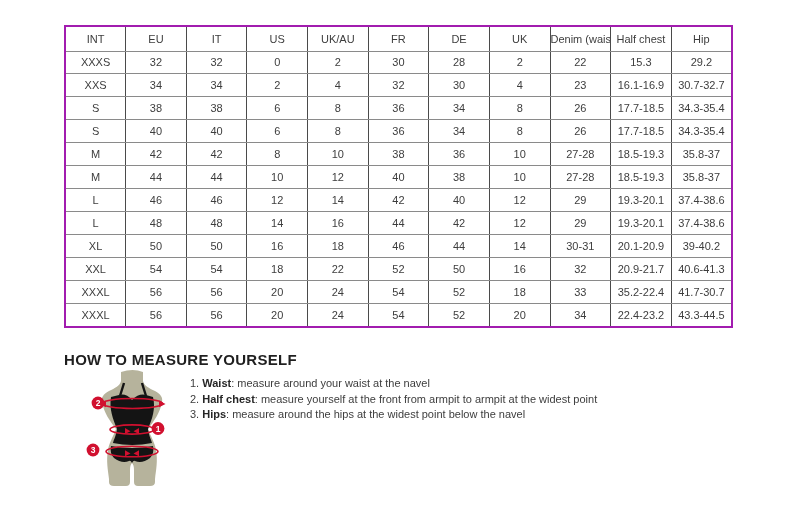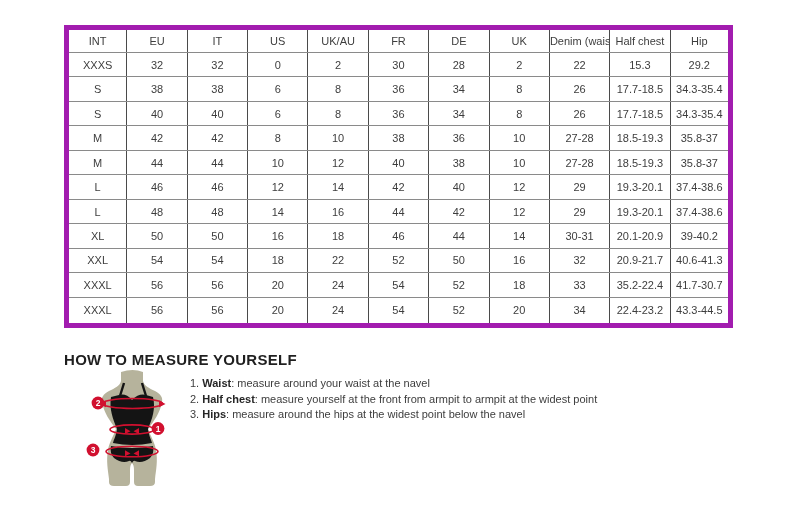--- a/index.html
+++ b/index.html
@@ -16,21 +16,21 @@
   table.size-table {
     position: absolute;
     left: 64px;
     top: 25px;
     width: 669px;
     height: 303px;
     border-collapse: collapse;
     table-layout: fixed;
     font-size: 11px;
     color: #3d3d3d;
-    border: 5px solid #a21caf;
+    border: 2px solid #a21caf;
   }
   table.size-table th,
   table.size-table td {
     border-top: 1px solid #8a8a8a;
     border-bottom: 1px solid #8a8a8a;
     border-left: 1px solid #4a4a4a;
     border-right: 1px solid #4a4a4a;
     text-align: center;
     vertical-align: middle;
     font-weight: normal;
@@ -102,20 +102,33 @@
           <td>0</td>
           <td>2</td>
           <td>30</td>
           <td>28</td>
           <td>2</td>
           <td>22</td>
           <td>15.3</td>
           <td>29.2</td>
         </tr>
         <tr>
+          <td>XXS</td>
+          <td>34</td>
+          <td>34</td>
+          <td>2</td>
+          <td>4</td>
+          <td>32</td>
+          <td>30</td>
+          <td>4</td>
+          <td>23</td>
+          <td>16.1-16.9</td>
+          <td>30.7-32.7</td>
+        </tr>
+        <tr>
           <td>S</td>
           <td>38</td>
           <td>38</td>
           <td>6</td>
           <td>8</td>
           <td>36</td>
           <td>34</td>
           <td>8</td>
           <td>26</td>
           <td>17.7-18.5</td>

